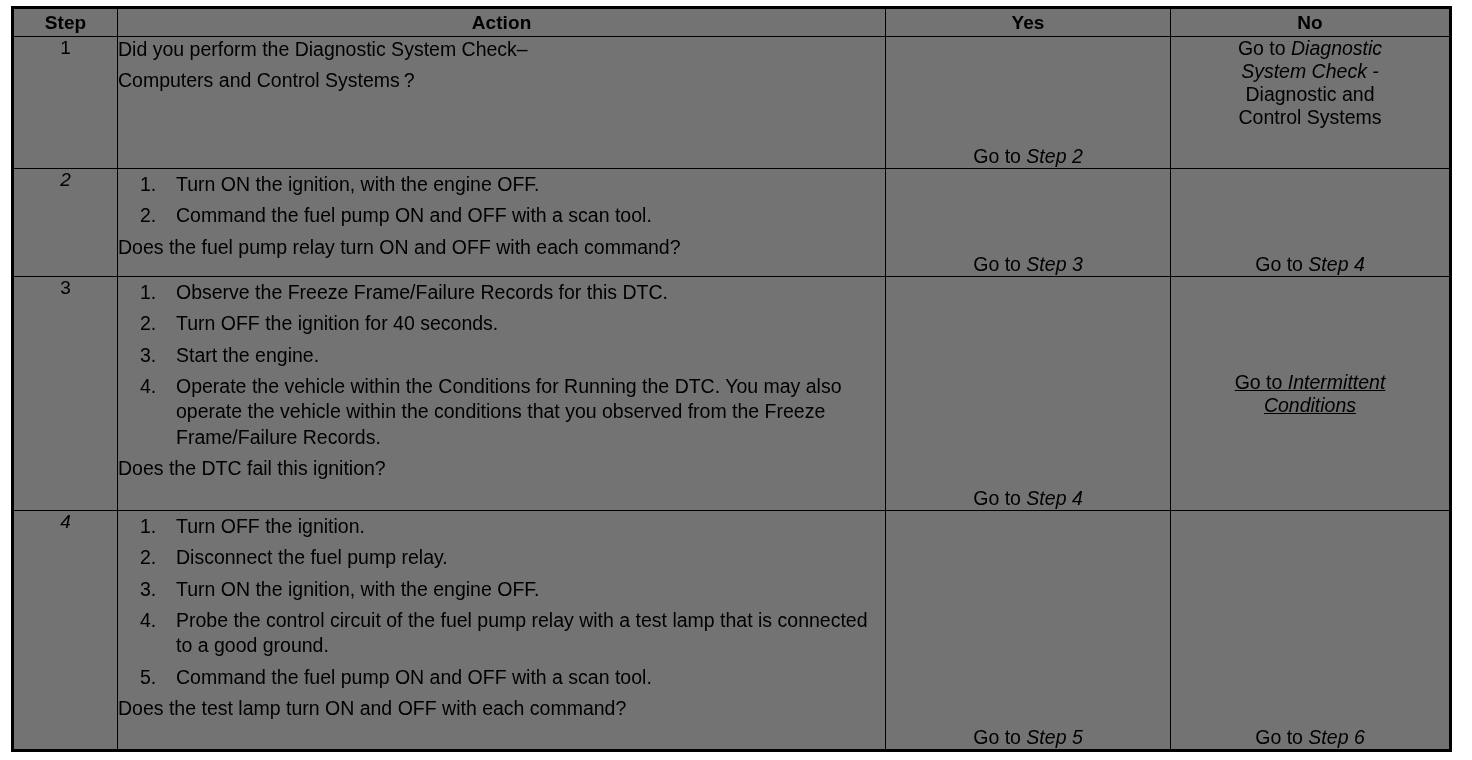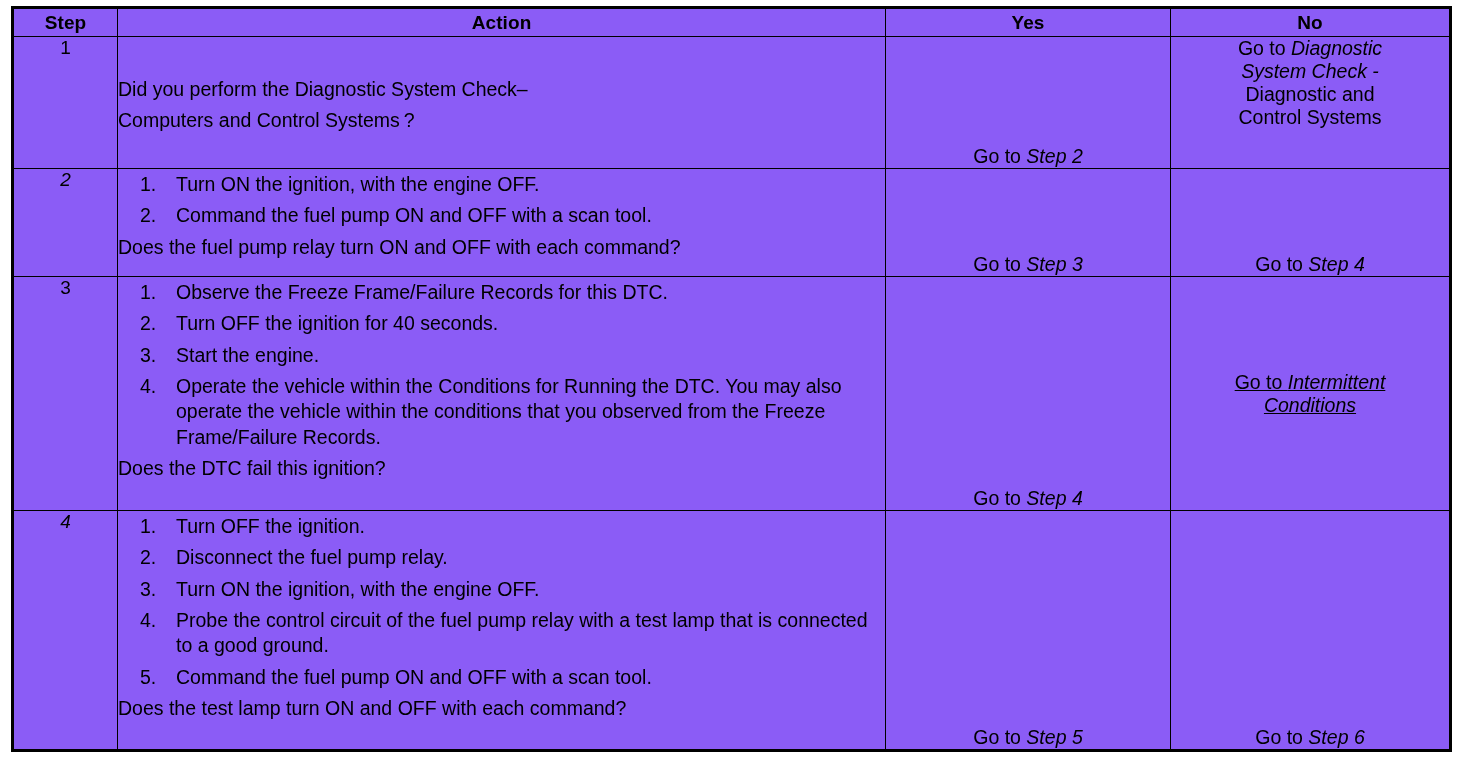--- a/index.html
+++ b/index.html
@@ -31,21 +31,21 @@
     border-collapse: collapse;
     table-layout: fixed;
     background: #ffffff;
   }
 
   table.diag td,
   table.diag th {
     border: 1.5px solid #000000;
     padding: 0;
     vertical-align: top;
-    background: #8b5cf6;
+    background: #737373;
   }
 
   
   table.diag {
     border: 3px solid #000000;
   }
 
   
   col.c-step   { width: 105px; }
   col.c-action { width: 768px; }
@@ -89,21 +89,21 @@
   td.ans-cell.v-top    { vertical-align: top; }
   td.ans-cell.v-mid    { vertical-align: middle; text-decoration: underline; }
 
   
   .para {
     margin: 0 0 0 0;
     padding: 3px 0 3px 0;
     font-size: 19.5px;
     line-height: 1.30;
   }
-  .para.tight { padding-top: 0; margin-top: 40px; }
+  .para.tight { padding-top: 0; }
 
   
   ol.steps {
     margin: 0;
     padding: 0;
     list-style: none;
   }
   ol.steps > li {
     position: relative;
     padding: 3px 0 3px 58px;

